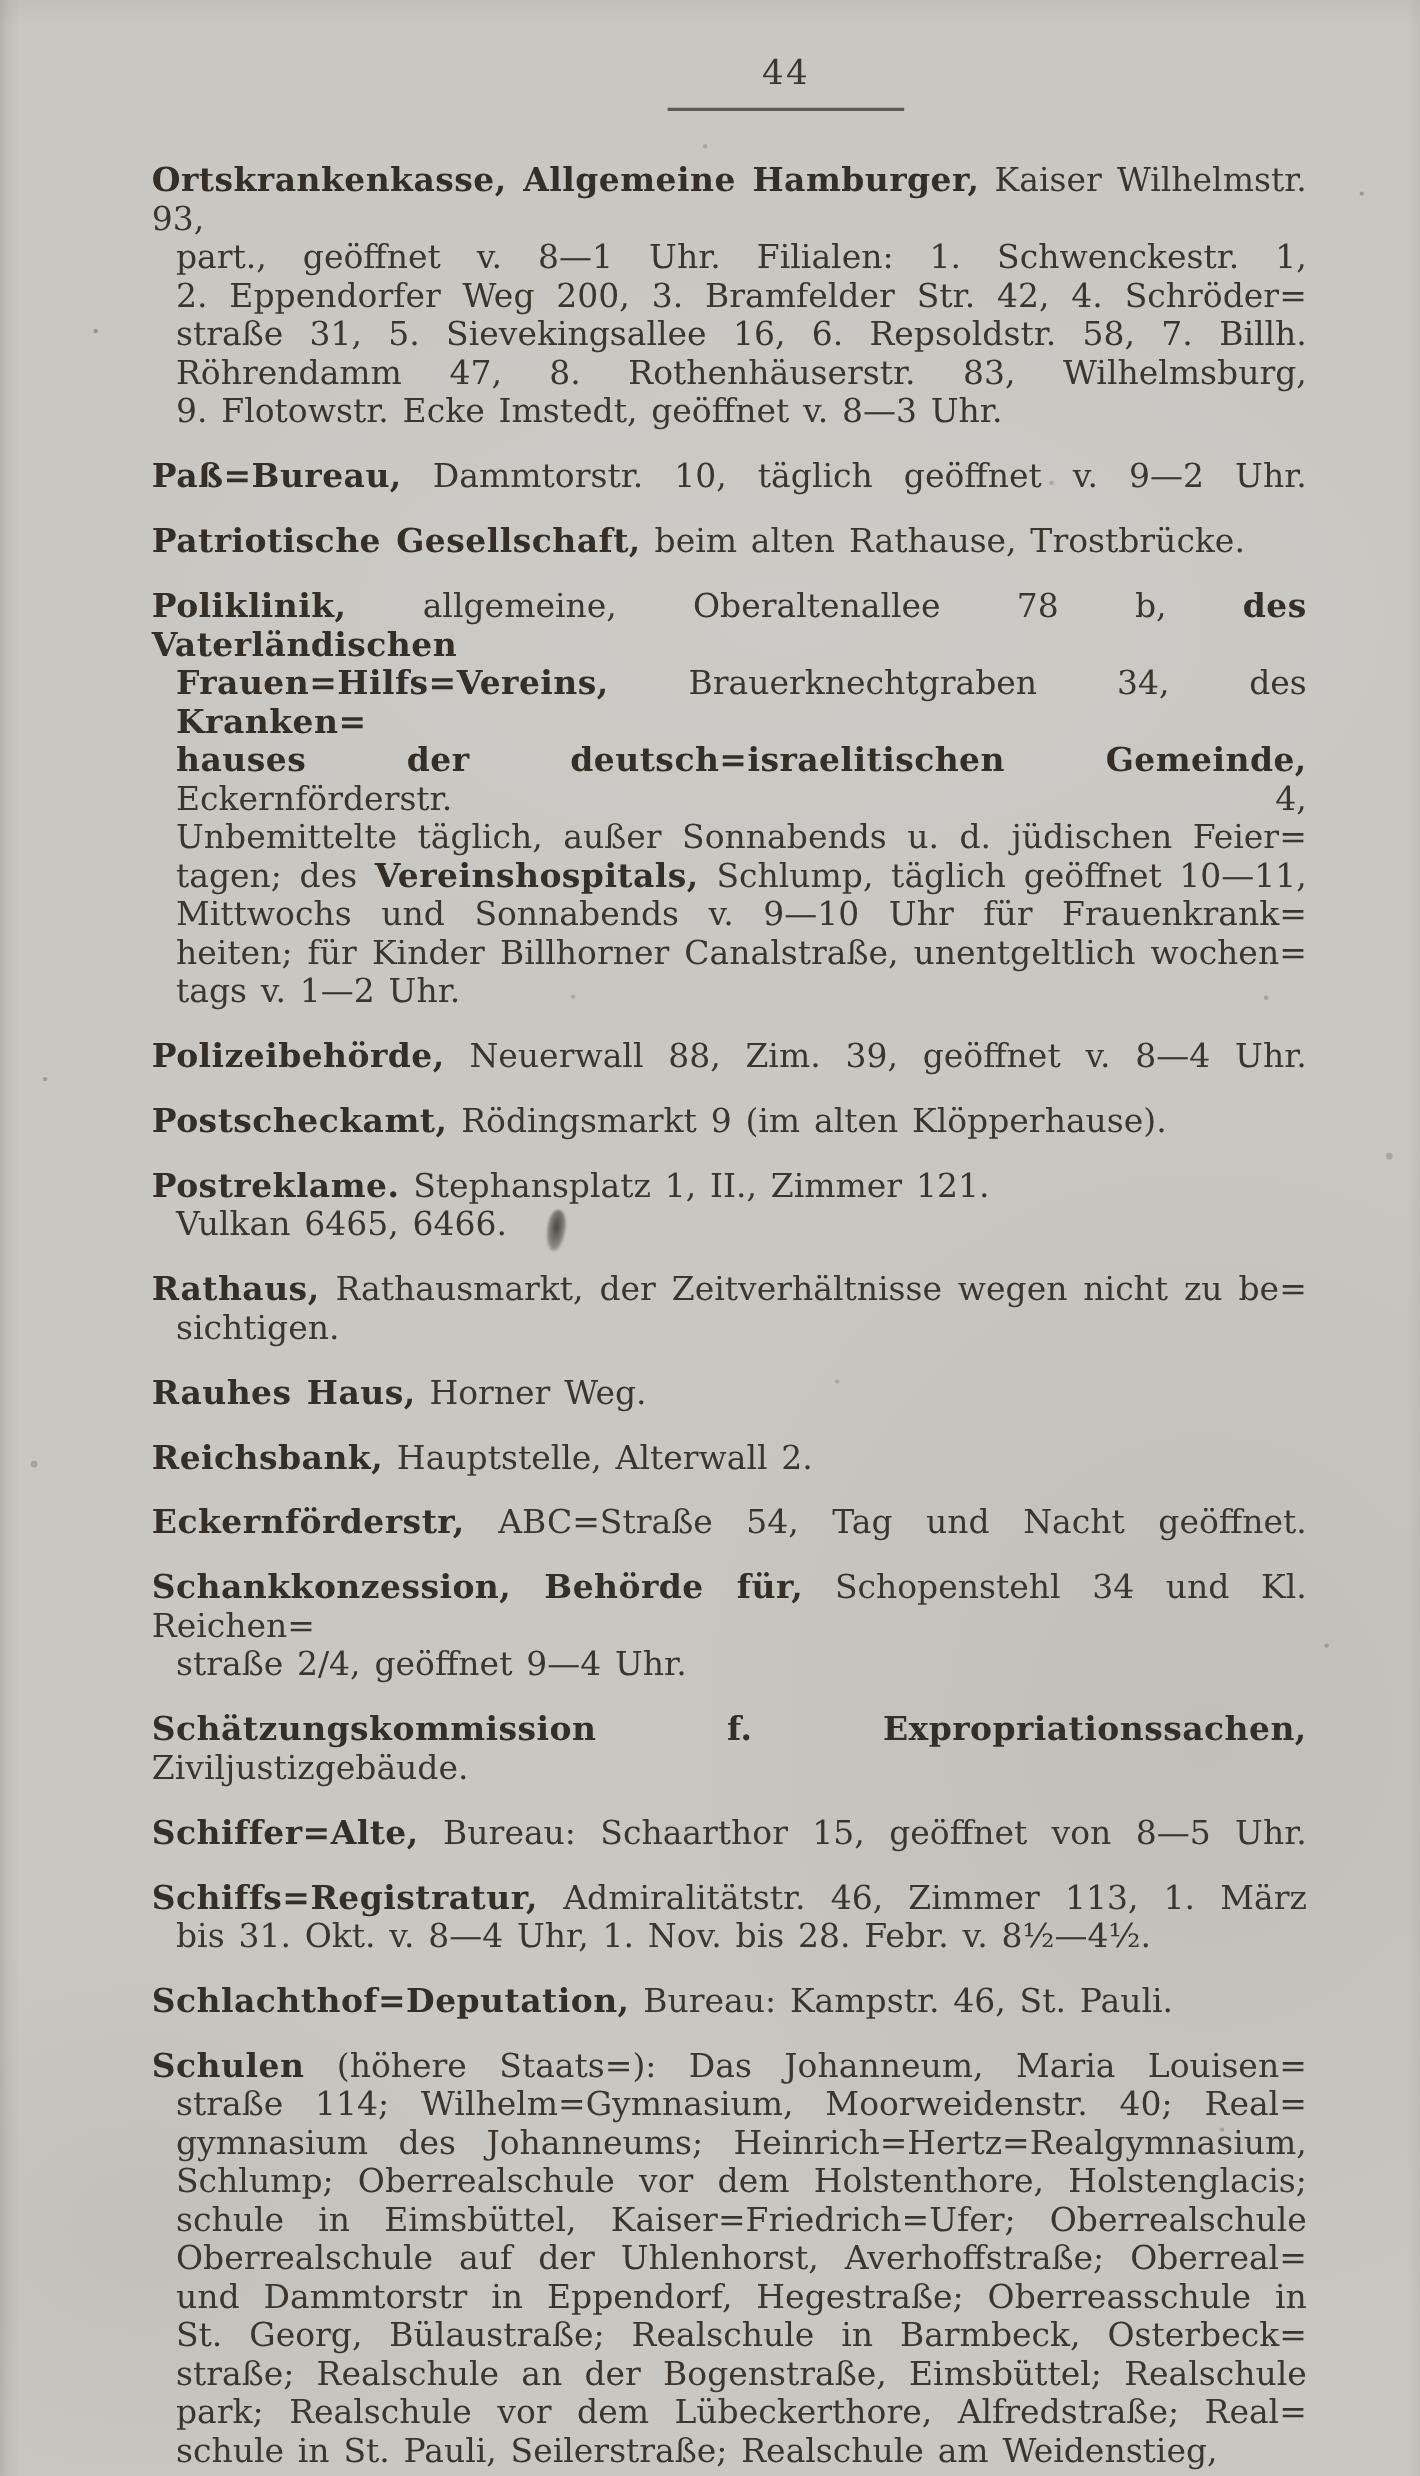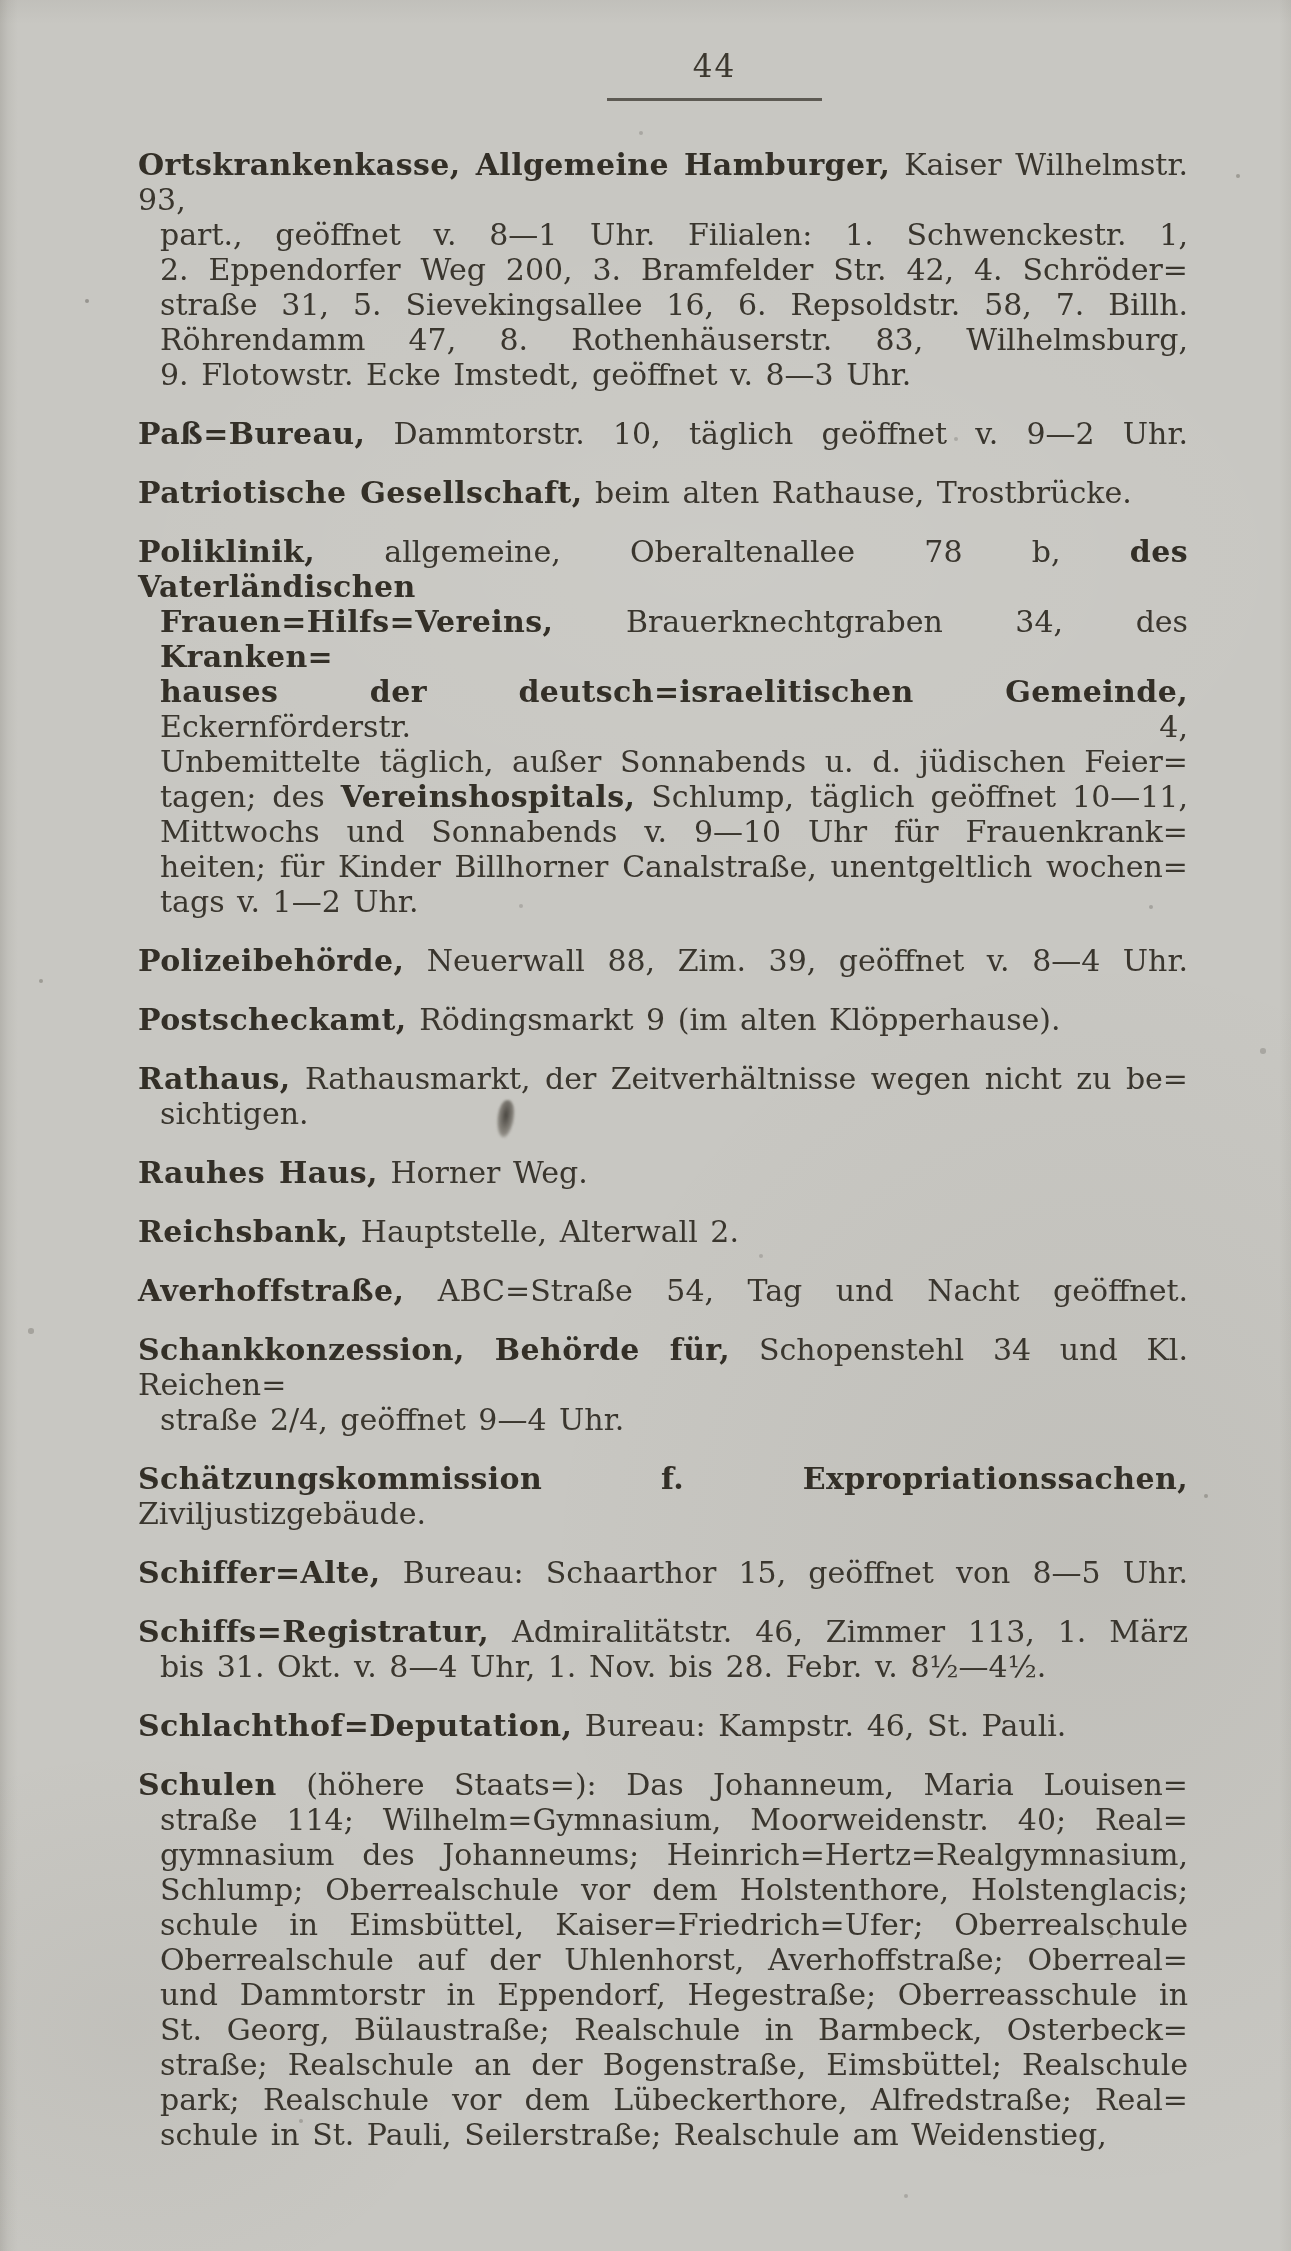--- a/index.html
+++ b/index.html
@@ -102,31 +102,35 @@
         <div class="line j c"><span class="r">heiten; für Kinder Billhorner Canalstraße, unentgeltlich wochen=</span></div>
         <div class="line c"><span class="r">tags v. 1—2 Uhr.</span></div>
       </div>
       <div class="entry">
         <div class="line j"><span class="b">Polizeibehörde,</span><span class="r"> Neuerwall 88, Zim. 39, geöffnet v. 8—4 Uhr.</span></div>
       </div>
       <div class="entry">
         <div class="line"><span class="b">Postscheckamt,</span><span class="r"> Rödingsmarkt 9 (im alten Klöpperhause).</span></div>
       </div>
       <div class="entry">
+        <div class="line"><span class="b">Postreklame.</span><span class="r"> Stephansplatz 1, II., Zimmer 121.</span></div>
+        <div class="line c"><span class="r">Vulkan 6465, 6466.</span></div>
+      </div>
+      <div class="entry">
         <div class="line j"><span class="b">Rathaus,</span><span class="r"> Rathausmarkt, der Zeitverhältnisse wegen nicht zu be=</span></div>
         <div class="line c"><span class="r">sichtigen.</span></div>
       </div>
       <div class="entry">
         <div class="line"><span class="b">Rauhes Haus,</span><span class="r"> Horner Weg.</span></div>
       </div>
       <div class="entry">
         <div class="line"><span class="b">Reichsbank,</span><span class="r"> Hauptstelle, Alterwall 2.</span></div>
       </div>
       <div class="entry">
-        <div class="line j"><span class="b">Averhoffstraße,</span><span class="r"> ABC=Straße 54, Tag und Nacht geöffnet.</span></div>
+        <div class="line j"><span class="b">Eckernförderstr,</span><span class="r"> ABC=Straße 54, Tag und Nacht geöffnet.</span></div>
       </div>
       <div class="entry">
         <div class="line j"><span class="b">Schankkonzession, Behörde für,</span><span class="r"> Schopenstehl 34 und Kl. Reichen=</span></div>
         <div class="line c"><span class="r">straße 2/4, geöffnet 9—4 Uhr.</span></div>
       </div>
       <div class="entry">
         <div class="line j"><span class="b">Schätzungskommission f. Expropriationssachen,</span><span class="r"> Ziviljustizgebäude.</span></div>
       </div>
       <div class="entry">
         <div class="line j"><span class="b">Schiffer=Alte,</span><span class="r"> Bureau: Schaarthor 15, geöffnet von 8—5 Uhr.</span></div>

